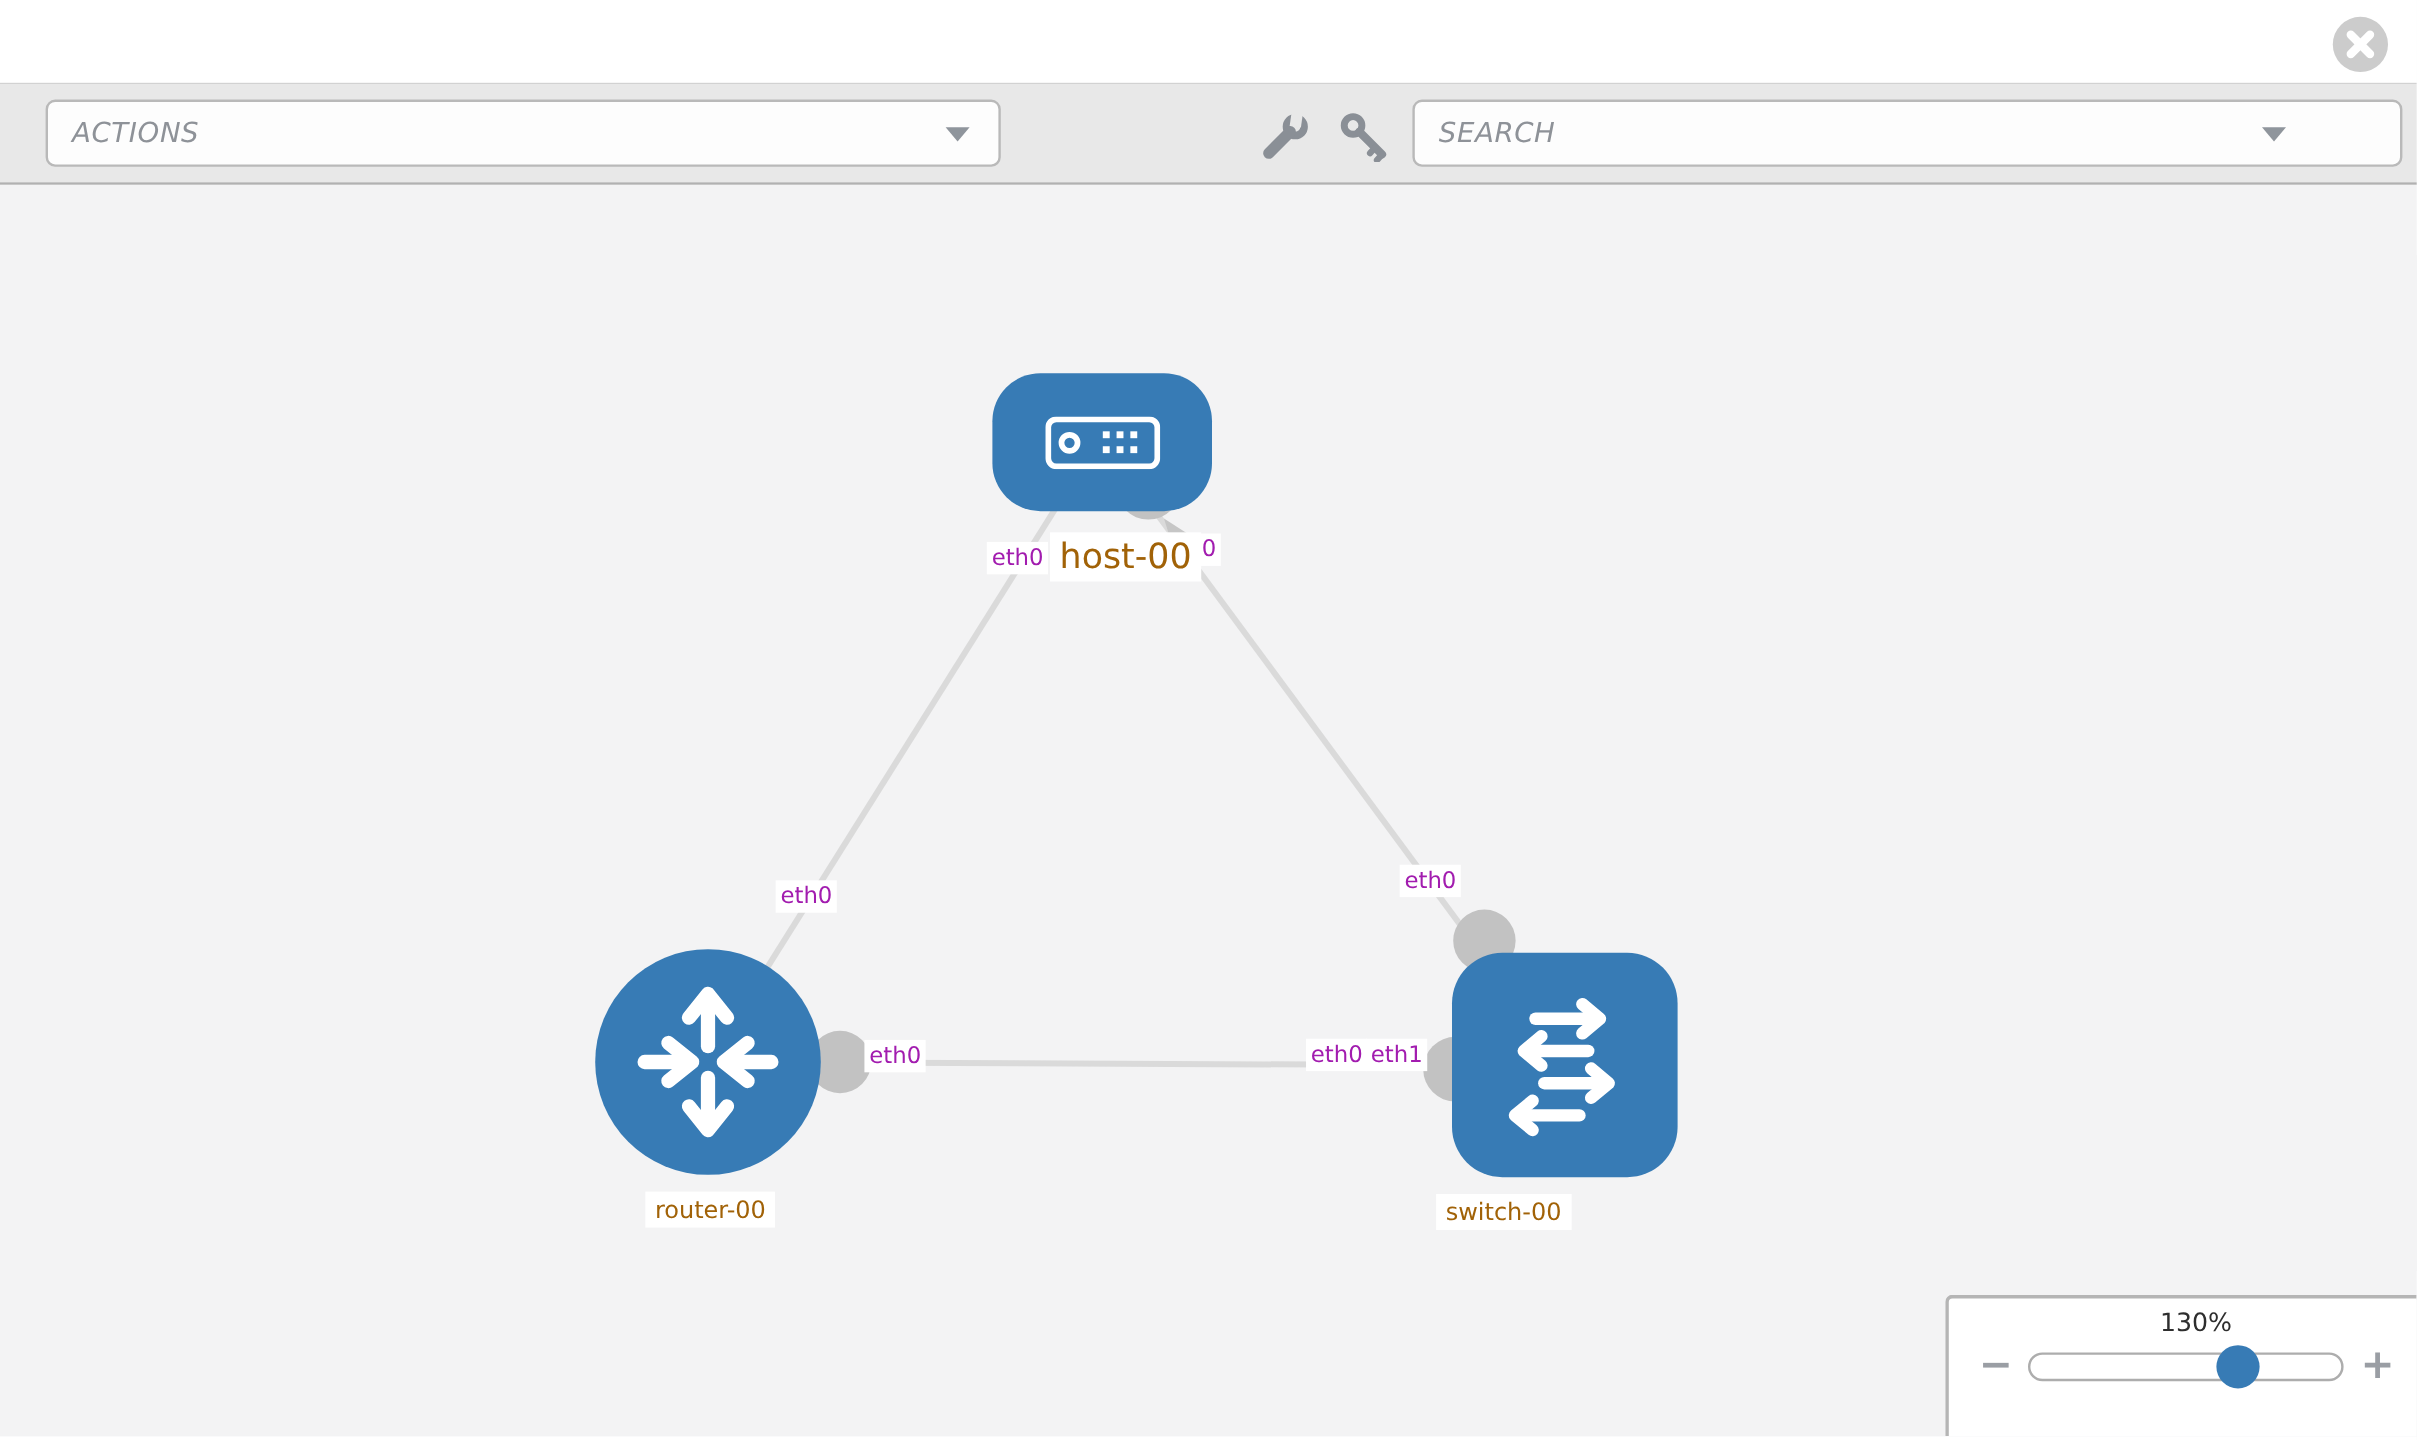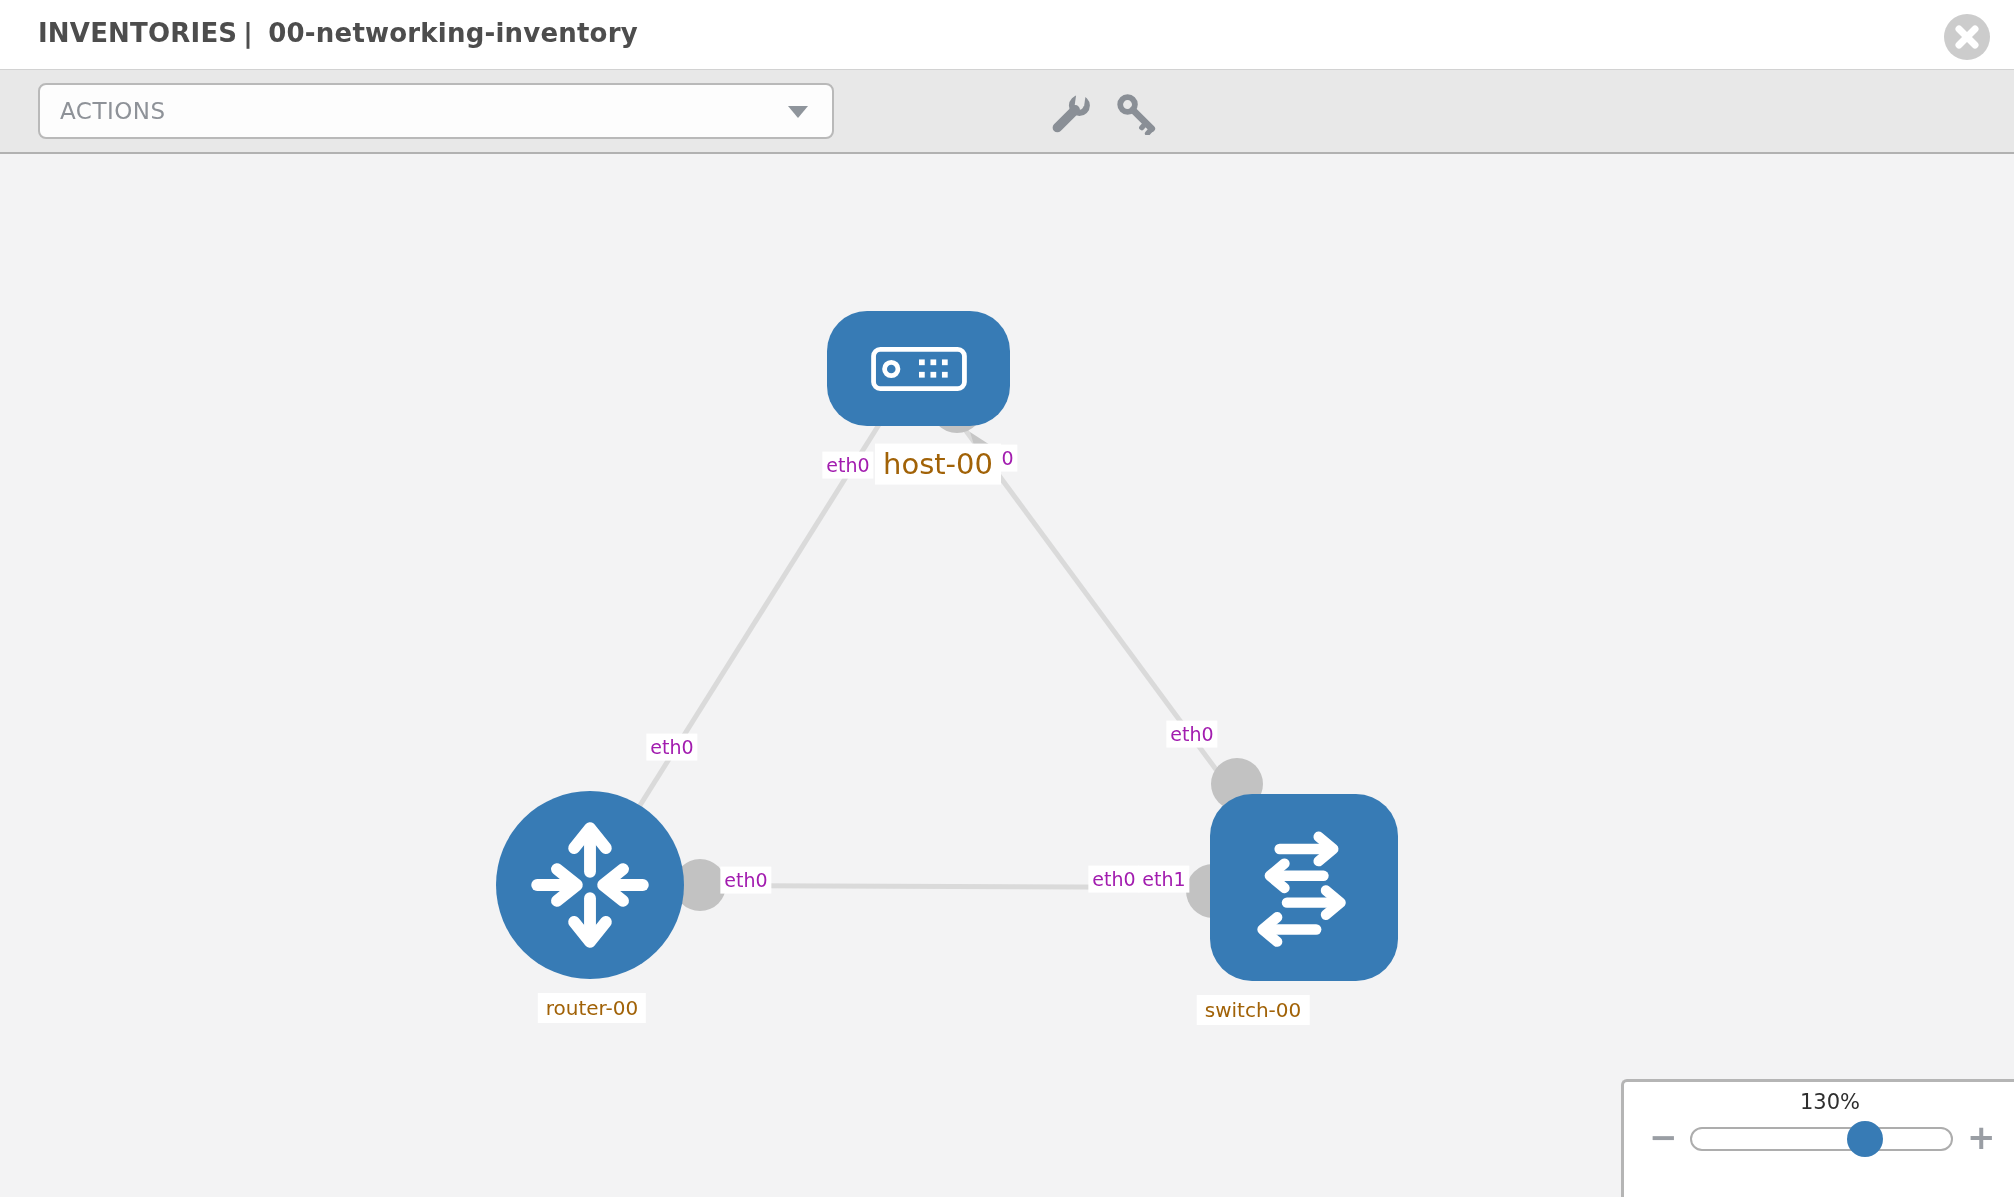--- a/index.html
+++ b/index.html
@@ -10,21 +10,21 @@
   
   .header { position:relative; height:70px; background:#ffffff; border-bottom:1px solid #d2d2d2; }
   .title { position:absolute; left:38px; top:18px; font-size:26px; font-weight:bold; color:#4d4d4d; letter-spacing:0.2px; }
   .title span { margin-right:6px; }
   .close-btn { position:absolute; right:24px; top:14px; width:46px; height:46px; border-radius:50%;
                background:#cccccc; display:flex; align-items:center; justify-content:center; cursor:pointer; }
 
   
   .toolbar { position:relative; height:84px; background:#e8e8e8; border-bottom:2px solid #b1b1b1; }
   .select-box { position:absolute; top:13px; height:56px; background:#fdfdfd; border:2px solid #b9b9b9;
-                border-radius:8px; display:flex; align-items:center; cursor:pointer; }
+                border-radius:8px; display:flex; align-items:center; cursor:pointer;font-style:italic; }
   .select-box .ph { padding-left:20px; font-size:23px; color:#8e9298; letter-spacing:0.5px; }
   .actions-box { left:38px; width:796px; }
   .search-box  { left:1177px; width:825px; }
   .caret { position:absolute; top:50%; margin-top:-5px; width:0; height:0;
            border-left:10px solid transparent; border-right:10px solid transparent;
            border-top:12px solid #8f959c; }
   .actions-box .caret { right:24px; }
   .search-box .caret { right:95px; }
   .tool-icon { position:absolute; top:23px; cursor:pointer; }
   .wrench { left:1050px; }
@@ -57,24 +57,20 @@
                 border:2px solid #adadad; border-radius:13px; cursor:pointer; }
   .zoom-thumb { position:absolute; left:155px; top:-8px; width:36px; height:36px; border-radius:50%;
                 background:#377bb5; cursor:pointer; }
 </style>
 </head>
 <body>
 
 <div class="app">
 
   <div class="header">
-    <div class="title">
-      <span>INVENTORIES</span><span>|</span>
-      <span>00-networking-inventory</span>
-    </div>
     <div class="close-btn">
       <svg width="26" height="26" viewBox="0 0 26 26">
         <line x1="5" y1="5" x2="21" y2="21" stroke="#ffffff" stroke-width="7" stroke-linecap="round"></line>
         <line x1="21" y1="5" x2="5" y2="21" stroke="#ffffff" stroke-width="7" stroke-linecap="round"></line>
       </svg>
     </div>
   </div>
 
   <div class="toolbar">
     <div class="select-box actions-box">
@@ -88,20 +84,24 @@
       <line x1="24" y1="16" x2="7" y2="33" stroke="#8a8f96" stroke-width="9" stroke-linecap="round"></line>
     </svg>
 
     <svg class="tool-icon key" width="42" height="42" viewBox="0 0 40 40">
       <circle cx="11" cy="11" r="7" fill="none" stroke="#8a8f96" stroke-width="5.5"></circle>
       <line x1="16" y1="16" x2="34" y2="34" stroke="#8a8f96" stroke-width="6.5" stroke-linecap="round"></line>
       <line x1="28.5" y1="28.5" x2="24.5" y2="33" stroke="#8a8f96" stroke-width="5" stroke-linecap="round"></line>
       <line x1="34" y1="34" x2="30" y2="38.5" stroke="#8a8f96" stroke-width="5" stroke-linecap="round"></line>
     </svg>
 
+    <div class="select-box search-box">
+      <span class="ph">SEARCH</span>
+      <span class="caret"></span>
+    </div>
   </div>
 
   <div class="canvas">
 
     <svg class="net-svg" width="2014" height="1043" viewBox="0 0 2014 1043">
 
       <line x1="880" y1="269" x2="590" y2="731" stroke="#dadada" stroke-width="5"></line>
       <line x1="958" y1="266" x2="1302" y2="732" stroke="#dadada" stroke-width="5"></line>
       <line x1="590" y1="731" x2="1302" y2="734" stroke="#dadada" stroke-width="5"></line>
 

